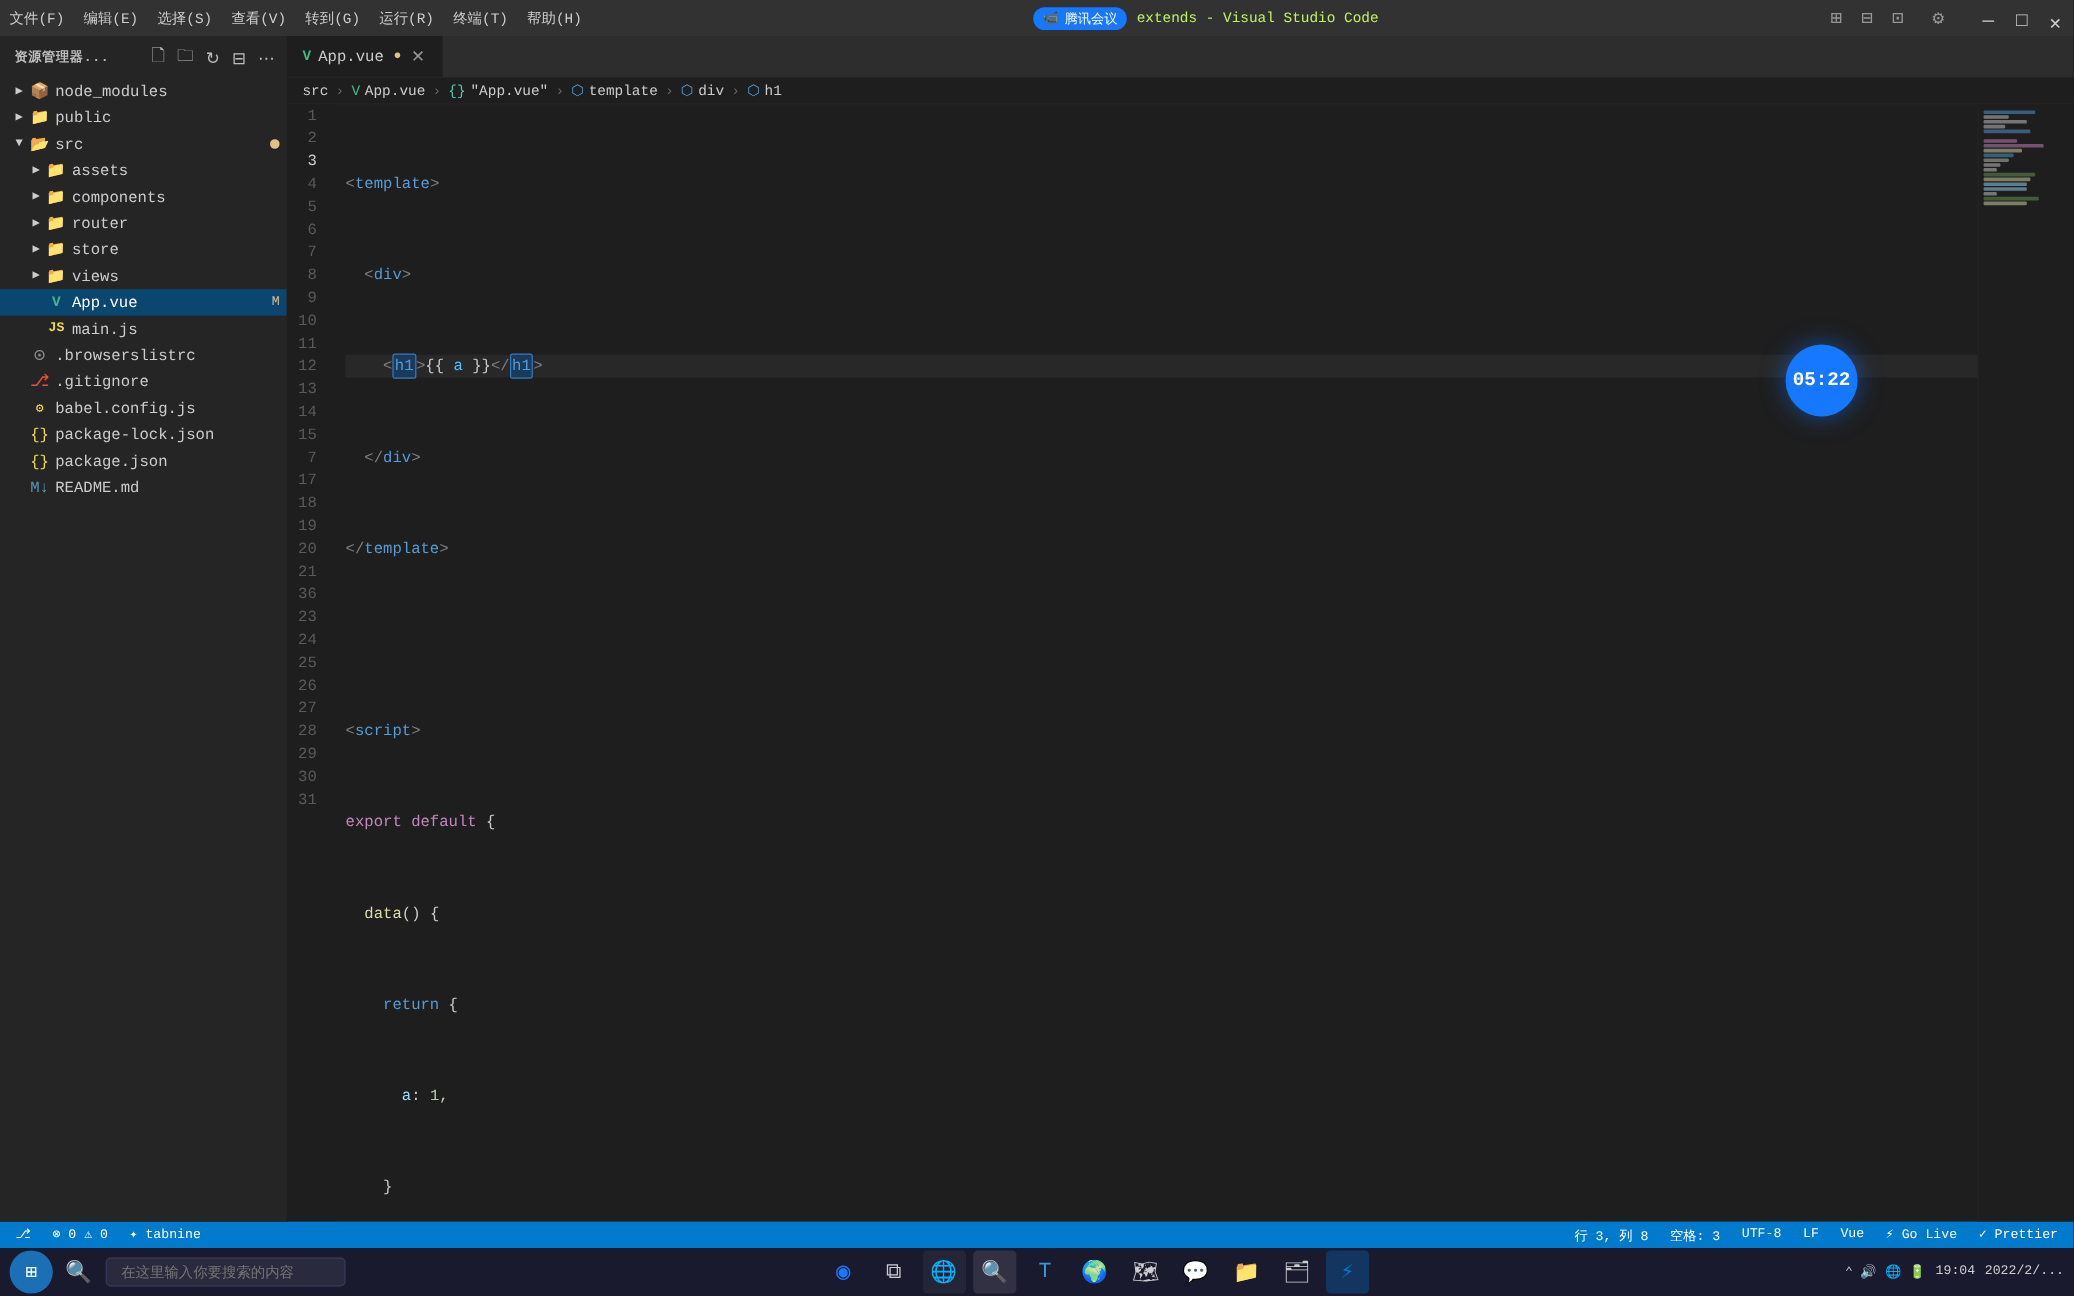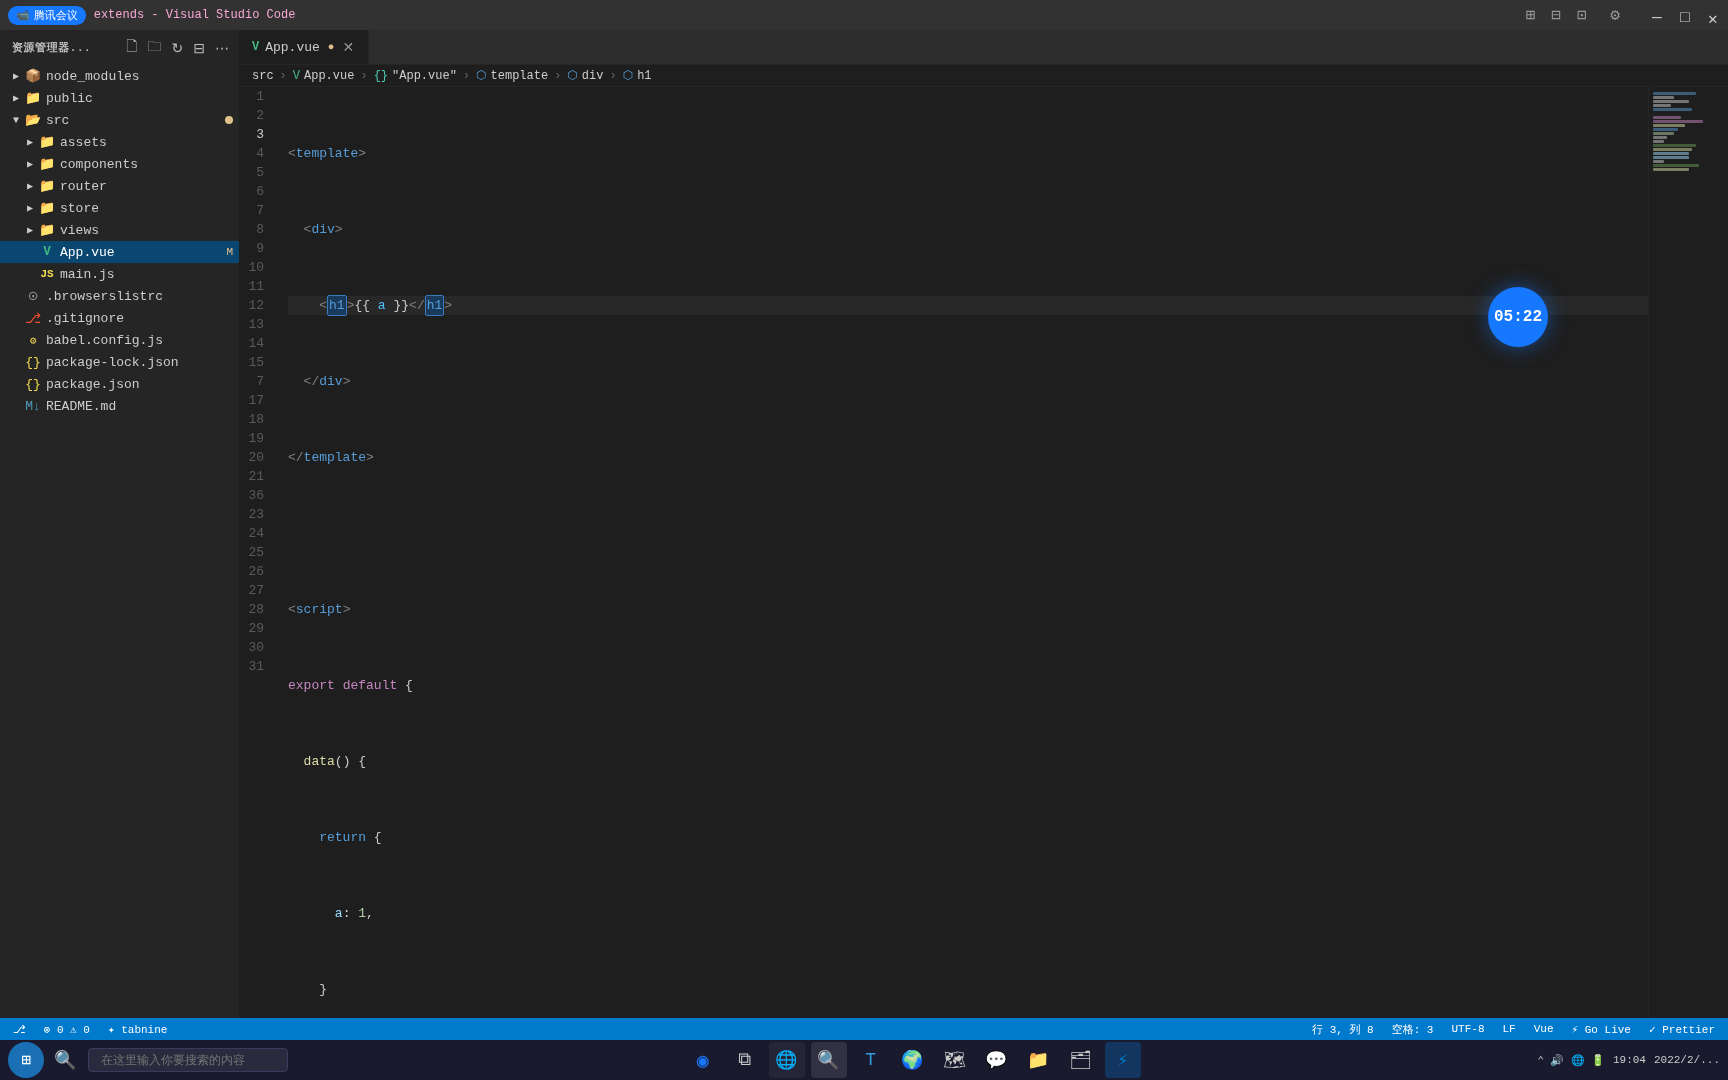--- a/index.html
+++ b/index.html
@@ -43,21 +43,21 @@
       background: #1677ff;
       border-radius: 12px;
       padding: 2px 8px;
       font-size: 11px;
       color: white;
       display: flex;
       align-items: center;
       gap: 4px;
     }
     .title-app-name {
-      color: #f9a8d4;
+      color: #bef264;
       font-size: 12px;
     }
     .title-bar-right {
       display: flex;
       gap: 16px;
       align-items: center;
     }
     .window-btn {
       width: 12px;
       height: 12px;
@@ -396,20 +396,32 @@
       display: flex;
       flex-direction: column;
       flex: 1;
       overflow: hidden;
     }
   </style>
 </head>
 <body>
 
 <div class="title-bar">
+  <div class="title-bar-left">
+    <div class="title-bar-menu">
+      <span>文件(F)</span>
+      <span>编辑(E)</span>
+      <span>选择(S)</span>
+      <span>查看(V)</span>
+      <span>转到(G)</span>
+      <span>运行(R)</span>
+      <span>终端(T)</span>
+      <span>帮助(H)</span>
+    </div>
+  </div>
   <div class="title-bar-center">
     <div class="title-meeting">
       <span>📹</span>
       <span>腾讯会议</span>
     </div>
     <span class="title-app-name">extends - Visual Studio Code</span>
   </div>
   <div class="title-bar-right">
     <span style="font-size:16px;color:#969696;">⊞</span>
     <span style="font-size:16px;color:#969696;">⊟</span>

